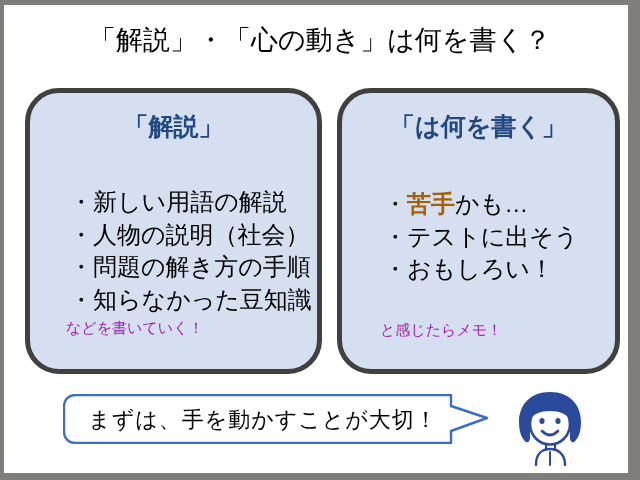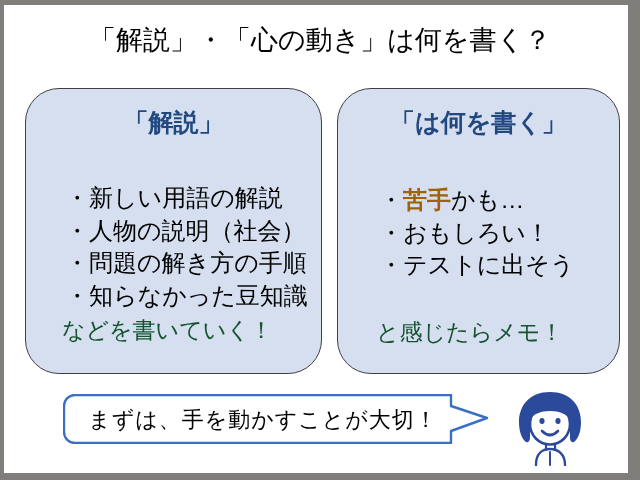--- a/index.html
+++ b/index.html
@@ -46,21 +46,21 @@
     color: #000000;
     letter-spacing: 0px;
     white-space: nowrap;
     line-height: 1.2;
   }
 
   
   .panel {
     position: absolute;
     background: #d5dff0;
-    border: 1px solid #404040;
+    border: 5px solid #404040;
     border-radius: 34px;
     box-sizing: border-box;
   }
   #panel-kaisetsu {
     left: 25px;
     top: 88px;
     width: 297px;
     height: 286px;
   }
   #panel-kokoro {
@@ -99,22 +99,22 @@
     left: 22px;
     top: 76px;
   }
   #list-kokoro {
     left: 24px;
     top: 78px;
   }
 
   .footnote {
     position: absolute;
-    font-size: 23px;
-    color: #14532d;
+    font-size: 15px;
+    color: #a21caf;
     white-space: nowrap;
   }
   #footnote-kaisetsu {
     left: 36px;
     top: 226px;
   }
   #footnote-kokoro {
     left: 38px;
     top: 228px;
   }
@@ -182,24 +182,24 @@
     <div class="footnote" id="footnote-kaisetsu">などを書いていく！</div>
   </div>
 
   <div class="panel" id="panel-kokoro">
     <div class="panel-header">「は何を書く」</div>
     <ul class="panel-list" id="list-kokoro">
       <li>
         <span>・</span><span class="hl-green">苦手</span><span>かも…</span>
       </li>
       <li>
-        <span>・</span><span>おもしろい！</span>
+        <span>・</span><span>テストに出そう</span>
       </li>
       <li>
-        <span>・</span><span>テストに出そう</span>
+        <span>・</span><span>おもしろい！</span>
       </li>
     </ul>
     <div class="footnote" id="footnote-kokoro">と感じたらメモ！</div>
   </div>
 
   <div id="speech-bubble">
     <svg width="433" height="50" viewBox="0 0 433 50">
       <path d="M 12 1 L 388 1 L 388 12 L 424 24 L 388 37 L 388 49 L 12 49
                A 11 11 0 0 1 1 38 L 1 12 A 11 11 0 0 1 12 1 Z" fill="#ffffff" stroke="#3a6fc4" stroke-width="2.4" stroke-linejoin="round"></path>
     </svg>

